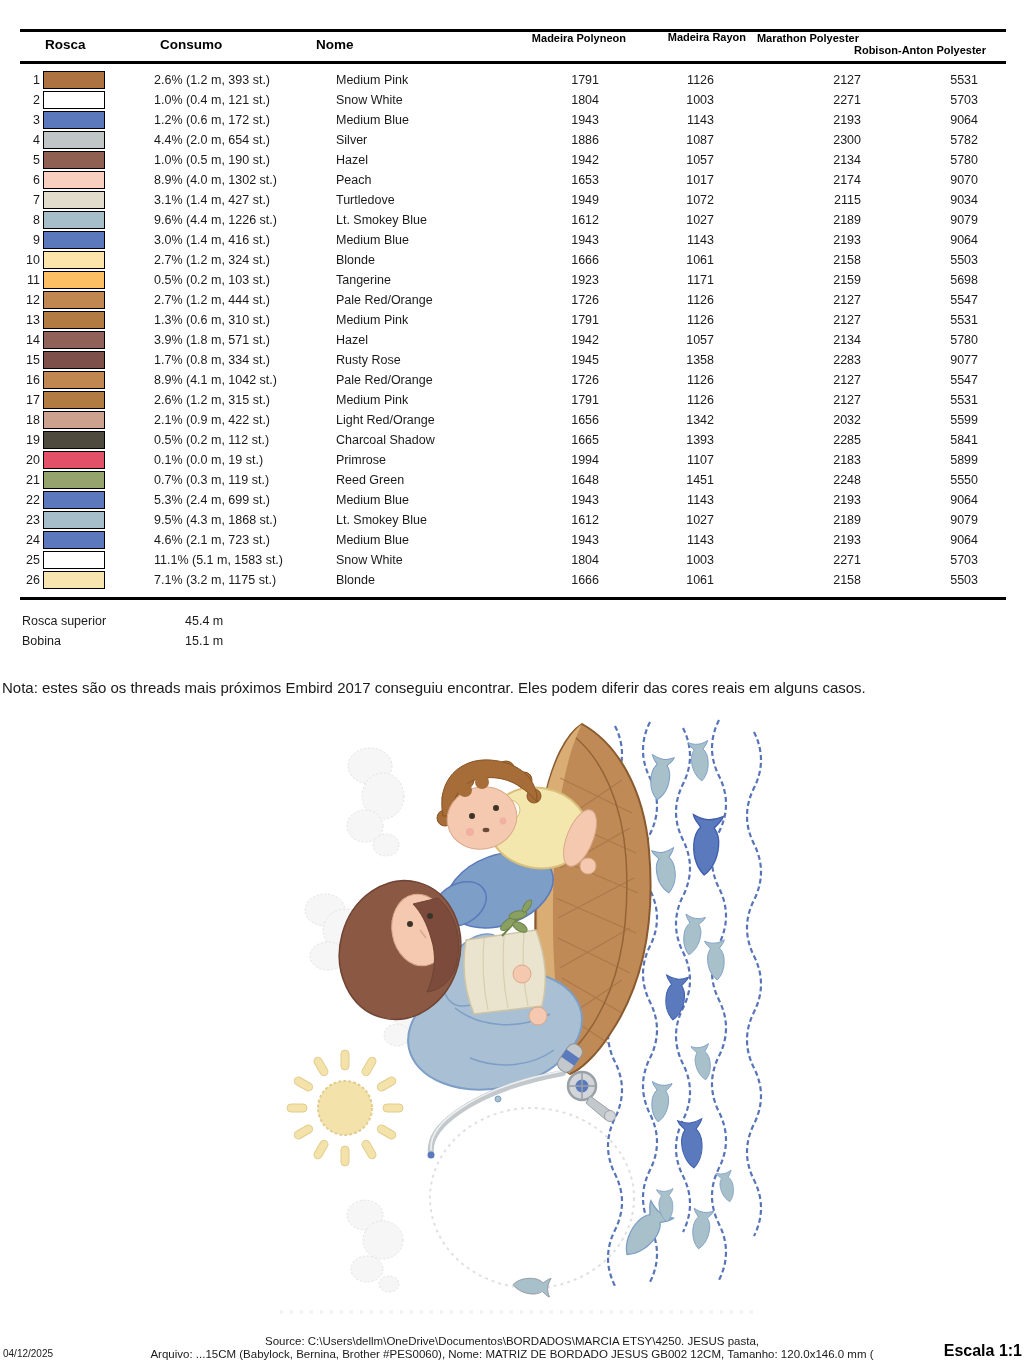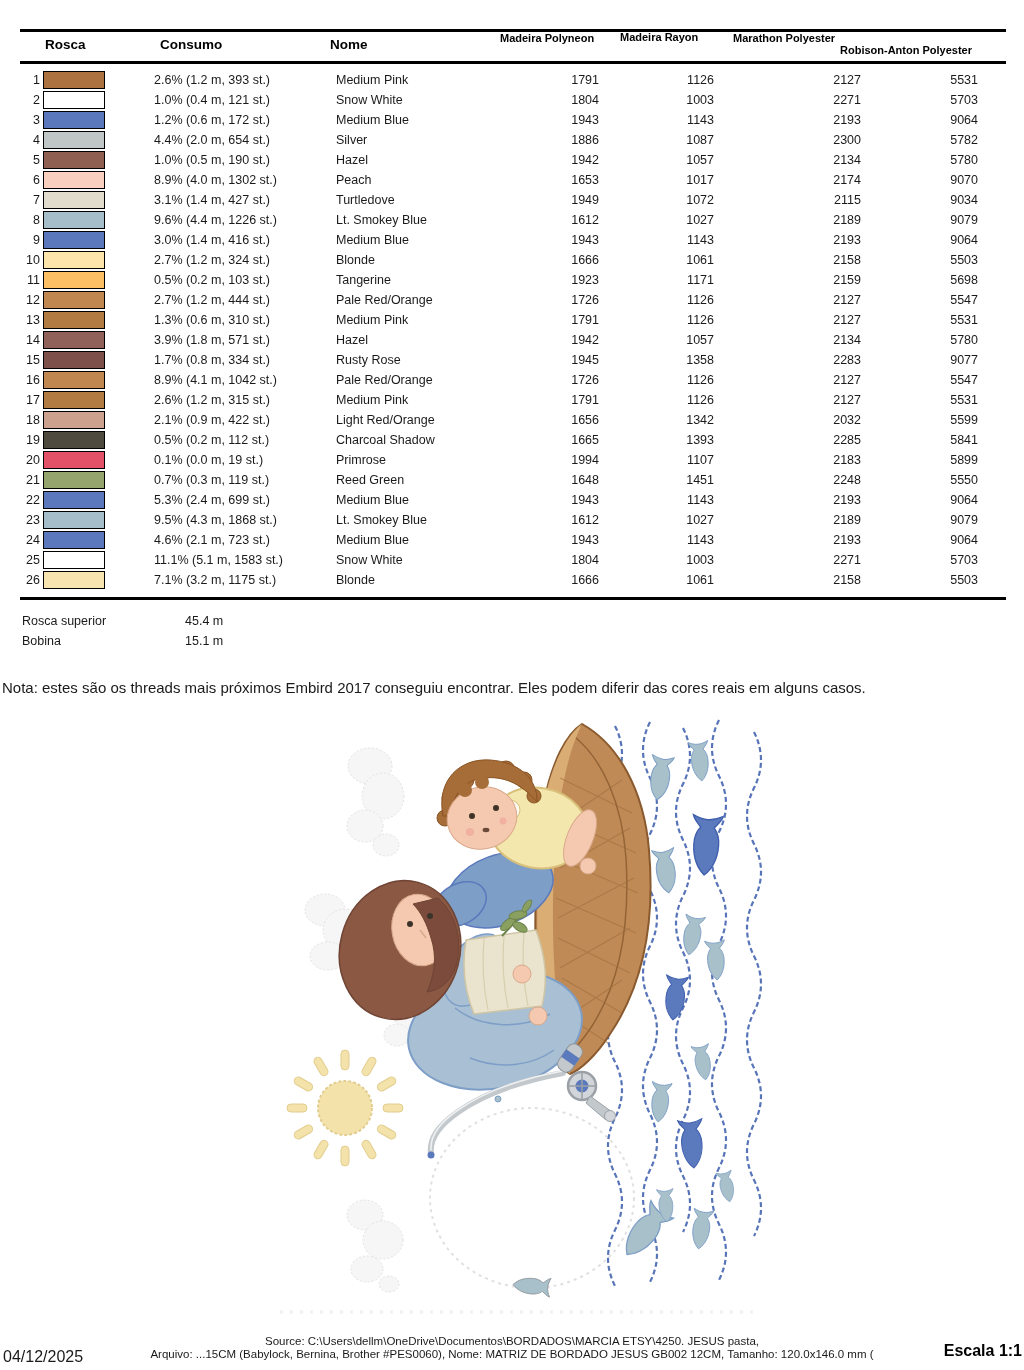--- a/index.html
+++ b/index.html
@@ -2,22 +2,22 @@
 <html style="--boat_brown: #bf8a55; --boat_dark: #8a5a2e; --boat_light: #dcb078; --hair_brown: #a66d38; --jesus_hair: #8a5843; --beard: #7c4b3b; --skin: #f4c9af; --skin_edge: #d9a98c; --shirt_yellow: #f4e7ae; --robe_blue: #a9bfd3; --pants_blue: #7d9ec7; --wave_blue: #4a69b2; --fish_light: #a7c0ca; --fish_dark: #5b79bd; --sun_yellow: #f3e2a9; --sun_edge: #e2cd8f; --cloud_white: #f6f6f6; --cloud_edge: #e2e2e2; --rod_silver: #c3c8cc; --leaf_green: #8aa060; --line_white: #e0e0e0;"><head>
 <meta charset="utf-8">
 <style>
   html,body{margin:0;padding:0;background:#fff;}
   .page{position:relative;width:1024px;height:1370px;background:#fff;overflow:hidden;
         font-family:"Liberation Sans","DejaVu Sans",sans-serif;color:#222;}
   .thick{position:absolute;left:20px;width:986px;height:3px;background:#000;}
   .t-top{top:29px;} .t-mid{top:61px;} .t-bot{top:597px;}
   .thead{position:absolute;left:20px;top:31px;width:986px;height:30px;}
   .h-main{position:absolute;top:6px;font-weight:bold;font-size:13.5px;color:#000;}
-  .h-rosca{left:25px;} .h-consumo{left:140px;} .h-nome{left:310px;}
-  .h-brand{position:absolute;font-weight:bold;font-size:11px;color:#000;text-align:left;}
+  .h-rosca{left:25px;} .h-consumo{left:140px;} .h-nome{left:296px;}
+  .h-brand{position:absolute;font-weight:bold;font-size:11px;color:#000;text-align:right;}
   .h-poly{left:480px;width:126px;top:1px;}
   .h-rayon{left:600px;width:126px;top:0;}
   .h-mara{left:713px;width:126px;top:1px;}
   .h-robi{left:820px;width:146px;top:13px;}
   .rows{position:absolute;left:20px;top:70px;width:986px;}
   .trow{display:flex;height:20px;line-height:20px;font-size:12.5px;color:#1a1a1a;}
   .c-num{width:20px;text-align:right;flex:0 0 auto;}
   .c-swatch{flex:0 0 auto;width:62px;height:18px;margin:1px 0 0 3px;border:1px solid #000;box-sizing:border-box;}
   .c-cons{flex:0 0 auto;width:222px;padding-left:40px;box-sizing:content-box;white-space:nowrap;}
   .c-cons{width:182px;padding-left:40px;margin-left:9px;}
@@ -25,21 +25,21 @@
   .c-nome{flex:0 0 185px;white-space:nowrap;}
   .c-n{text-align:right;white-space:nowrap;}
   .n1{flex:0 0 78px;} .n2{flex:0 0 115px;} .n3{flex:0 0 115px;margin-left:32px;} .n4{flex:0 0 117px;}
   .summary{position:absolute;left:22px;top:611px;font-size:12.5px;color:#1a1a1a;}
   .sumrow{height:20px;line-height:20px;position:relative;width:400px;}
   .sumval{position:absolute;left:163px;top:0;}
   .note{position:absolute;left:2px;top:679px;font-size:15px;color:#1a1a1a;white-space:nowrap;}
   .design{position:absolute;left:270px;top:718px;width:500px;height:600px;}
   .footer-src{position:absolute;left:97px;top:1335px;width:830px;text-align:center;
               font-size:11.5px;line-height:13px;color:#1a1a1a;}
-  .footer-date{position:absolute;left:3px;top:1348px;font-size:16px;color:#1a1a1a;}
+  .footer-date{position:absolute;left:3px;top:1348px;font-size:10px;color:#1a1a1a;}
   .footer-escala{position:absolute;right:2px;top:1342px;font-size:16px;font-weight:bold;color:#000;}
 </style>
 </head>
 <body>
 
 <div class="page">
 
   <div class="thick t-top"></div>
   <div class="thead">
     <span class="h-main h-rosca">Rosca</span>

